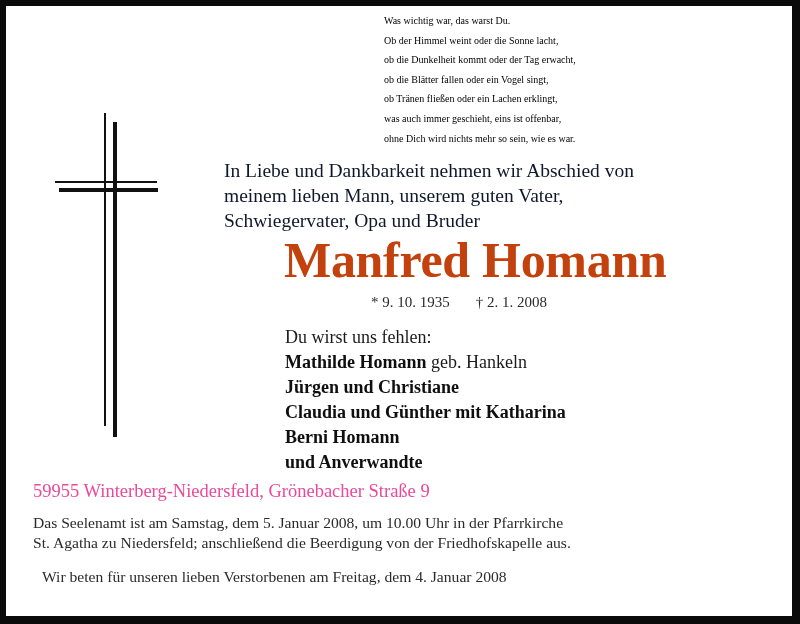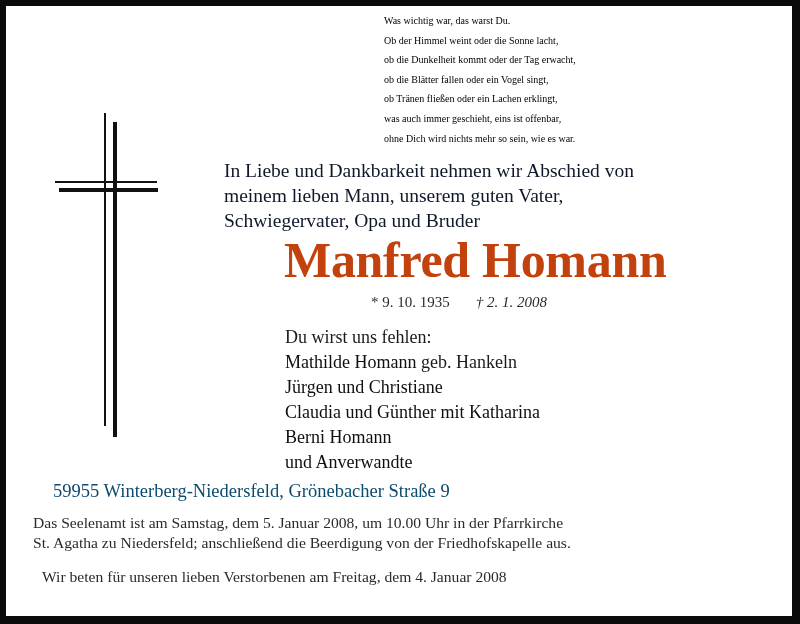--- a/index.html
+++ b/index.html
@@ -27,30 +27,30 @@
     .intro div { white-space: nowrap; }
     .name {
       position: absolute; left: 284px; top: 232px;
       font-size: 50px; line-height: 56px; font-weight: bold; color: #c2410c;
       white-space: nowrap; letter-spacing: -0.3px;
     }
     .dates {
       position: absolute; left: 371px; top: 292px;
       font-size: 15px; line-height: 20px; color: #2a2a2a; white-space: nowrap;
     }
-    .dates .death { margin-left: 26px; font-style: italic; }
+    .dates .death { margin-left: 26px; }
     .mourners {
       position: absolute; left: 285px; top: 325px;
       font-size: 18px; line-height: 25px; color: #1a1a1a;
     }
     .mourners div { white-space: nowrap; }
-    .mourners .b { font-weight: normal; color: #0f0f0f; }
+    .mourners .b { font-weight: bold; color: #0f0f0f; }
     .address {
       position: absolute; left: 33px; top: 479px;
-      font-size: 18.5px; line-height: 24px; color: #0c4a6e; white-space: nowrap; margin-left: 20px;
+      font-size: 18.5px; line-height: 24px; color: #ec4899; white-space: nowrap;
     }
     .service {
       position: absolute; left: 33px; top: 513px;
       font-size: 15.6px; line-height: 20px; color: #2a2a2a;
     }
     .service div { white-space: nowrap; }
     .prayer {
       position: absolute; left: 42px; top: 567px;
       font-size: 15.6px; line-height: 20px; color: #2a2a2a;
     }

